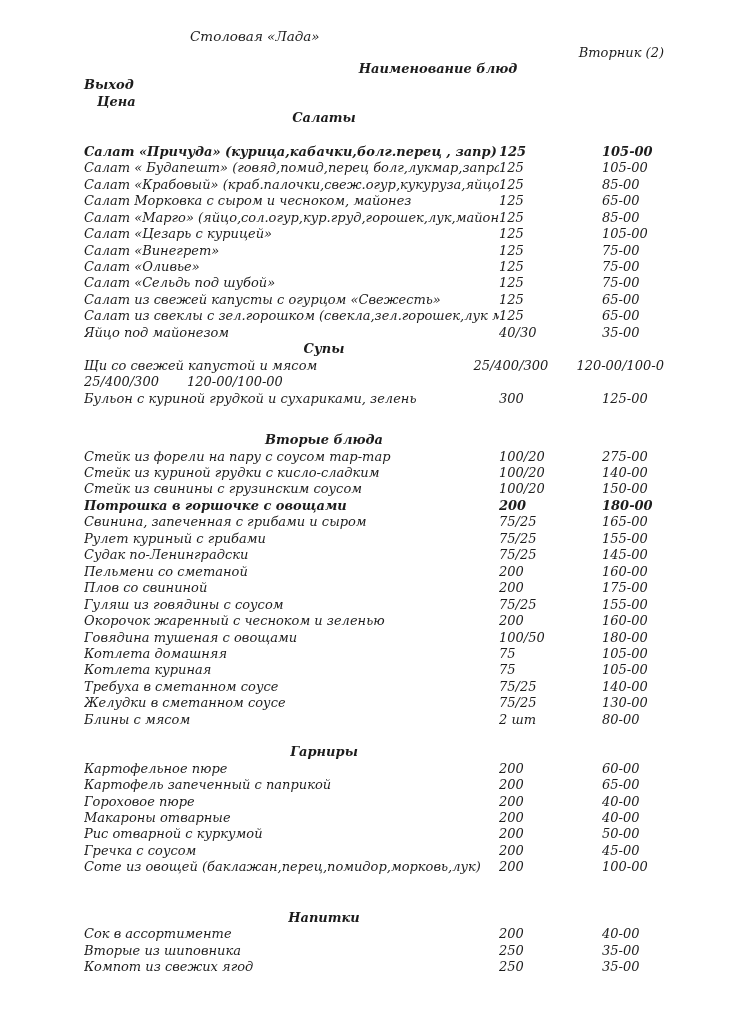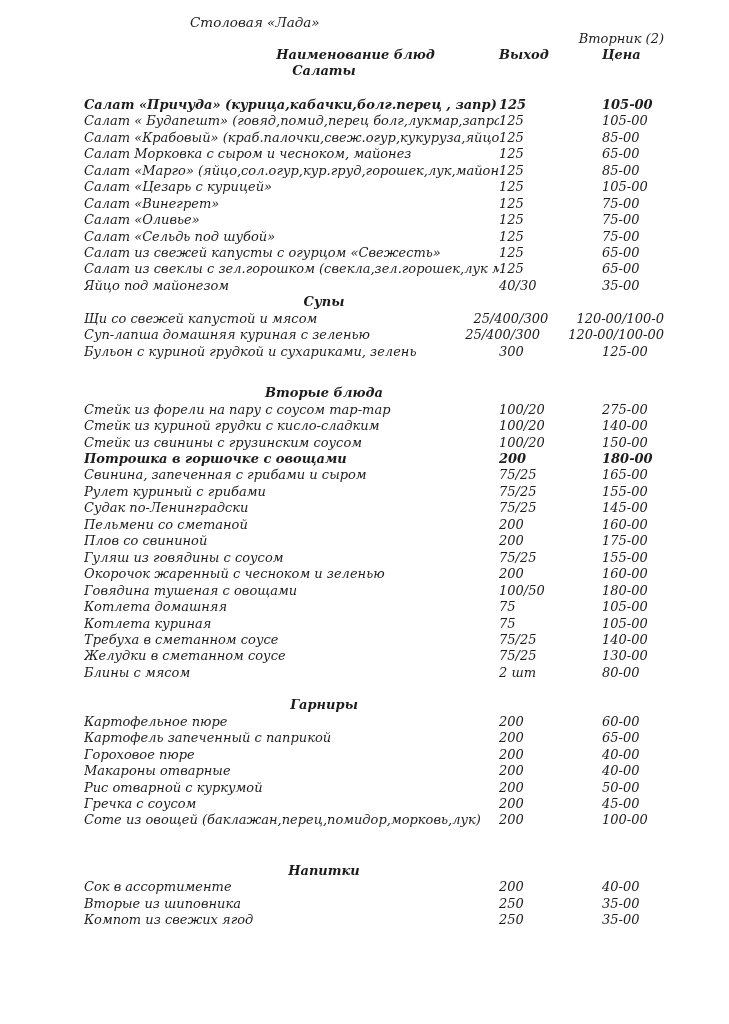--- a/index.html
+++ b/index.html
@@ -13,35 +13,35 @@
     height: 1024px;
     background: #ffffff;
     overflow: hidden;
     font-family: "DejaVu Serif", serif;
     font-style: italic;
     color: #1c1c1c;
   }
   .doc {
     position: absolute;
     left: 84px;
-    top: 14px;
+    top: 28px;
     width: 580px;
   }
   .line { line-height: 16.45px; font-size: 13px; }
 
   .restaurant {
     padding-left: 106px;
     font-size: 13.5px;
     line-height: 17px;
   }
   .day {
     text-align: right;
     line-height: 16px;
   }
-  .colheads { display: flex; font-weight: bold; }
+  .colheads { display: flex; font-weight: bold; flex-direction: column; }
   .colheads .name { flex: 1; text-align: center; padding-left: 128px; }
 
   .row { display: flex; }
   .name { flex: 1; white-space: nowrap; overflow: hidden; }
   .out  { width: 90px; text-align: left; white-space: nowrap; flex: none; }
   .price{ padding-left: 13px; white-space: nowrap; flex: none; min-width: 62px; }
 
   .section-title {
     width: 480px;
     text-align: center;
@@ -140,21 +140,20 @@
         </section>
         <section>
           <div class="section-title">Супы</div>
           <div class="rows">
             <div class="row line">
               <span class="name">Щи со свежей капустой и мясом</span>
               <span class="out">25/400/300</span>
               <span class="price">120-00/100-0</span>
             </div>
             <div class="row line">
-              <span class="name">Суп-лапша домашняя куриная с зеленью</span>
               <span class="out">25/400/300</span>
               <span class="price">120-00/100-00</span>
             </div>
             <div class="row line">
               <span class="name">Бульон с куриной грудкой и сухариками, зелень</span>
               <span class="out">300</span>
               <span class="price">125-00</span>
             </div>
           </div>
         </section>

